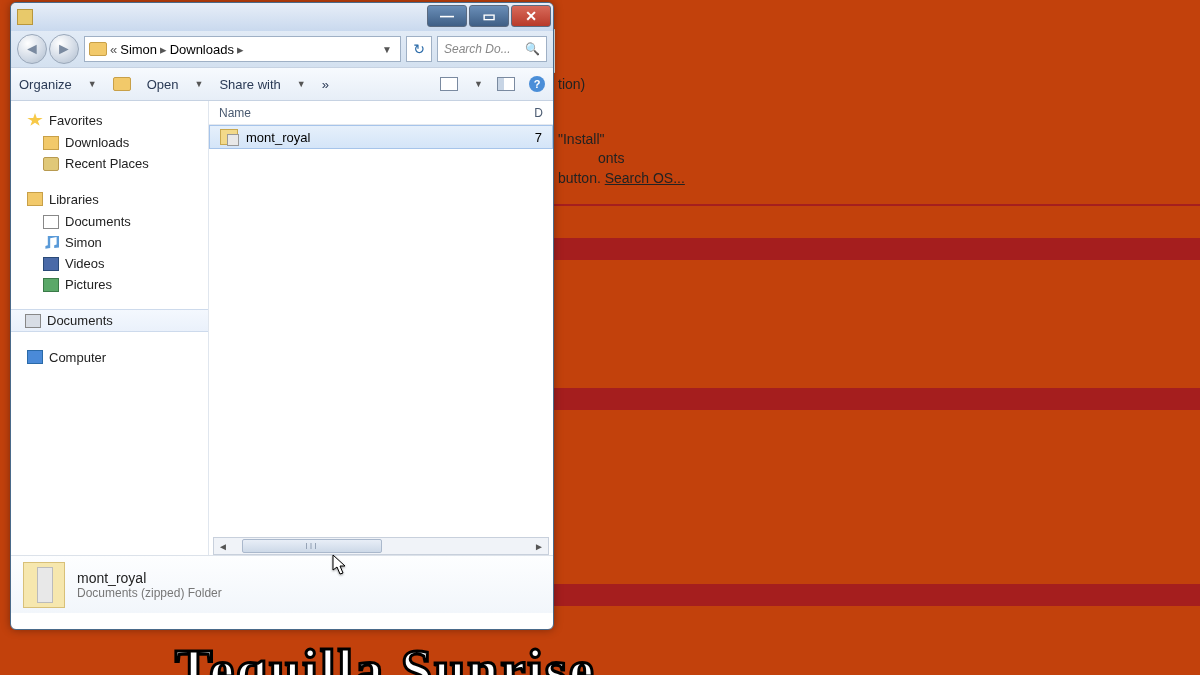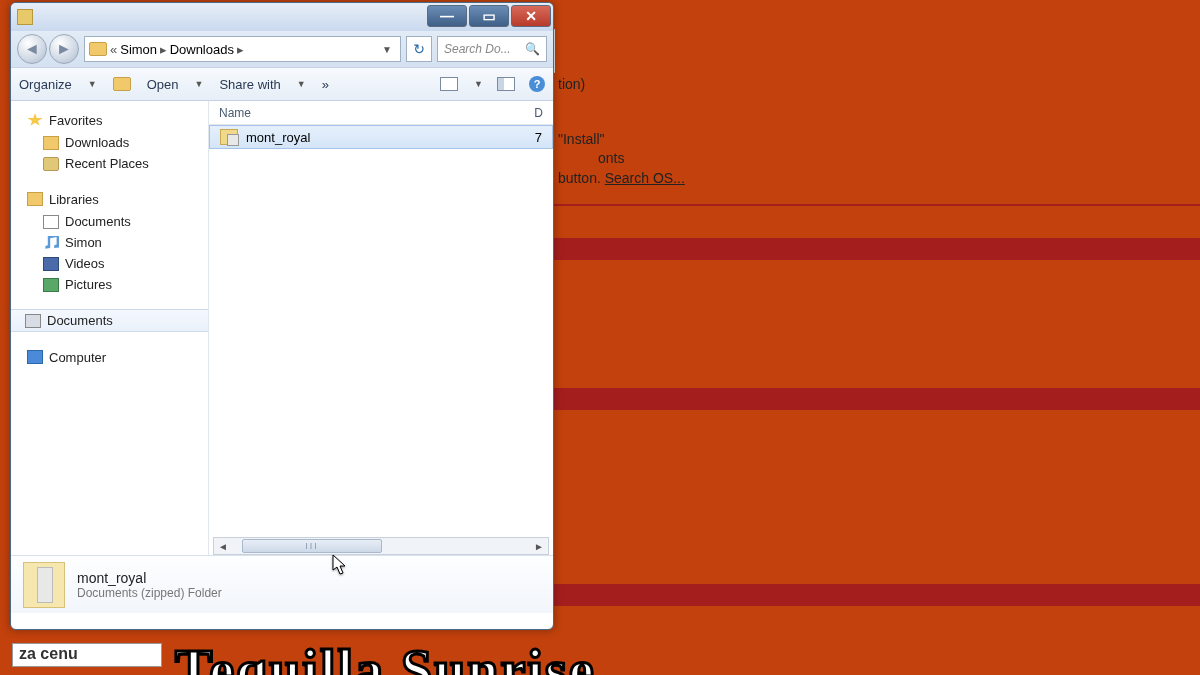--- a/index.html
+++ b/index.html
@@ -93,21 +93,20 @@
   <div class="bg-grey"></div>
   <span class="bg-text" style="left:558px; top:76px;">tion)</span>
   <span class="bg-text" style="left:558px; top:131px;">"Install"</span>
   <span class="bg-text" style="left:558px; top:150px;margin-left:40px;">onts</span>
   <span class="bg-text" style="left:558px; top:170px;"><span> button. </span><span class="bg-link">Search OS...</span></span>
   <div class="bg-hr" style="top:204px;"></div>
   <div class="bg-stripe" style="top:238px;"></div>
   <div class="bg-stripe" style="top:388px;"></div>
   <div class="bg-stripe" style="top:584px;"></div>
   <div class="fancy2">Tequilla Sunrise</div>
-  <div class="ad">za cenu</div>
 </div>
 
 <div class="win">
   <div class="titlebar">
     <span class="ticon"></span>
     <span class="ttext"></span>
     <div class="winbtns">
       <div class="winbtn">—</div>
       <div class="winbtn">▭</div>
       <div class="winbtn close">✕</div>

